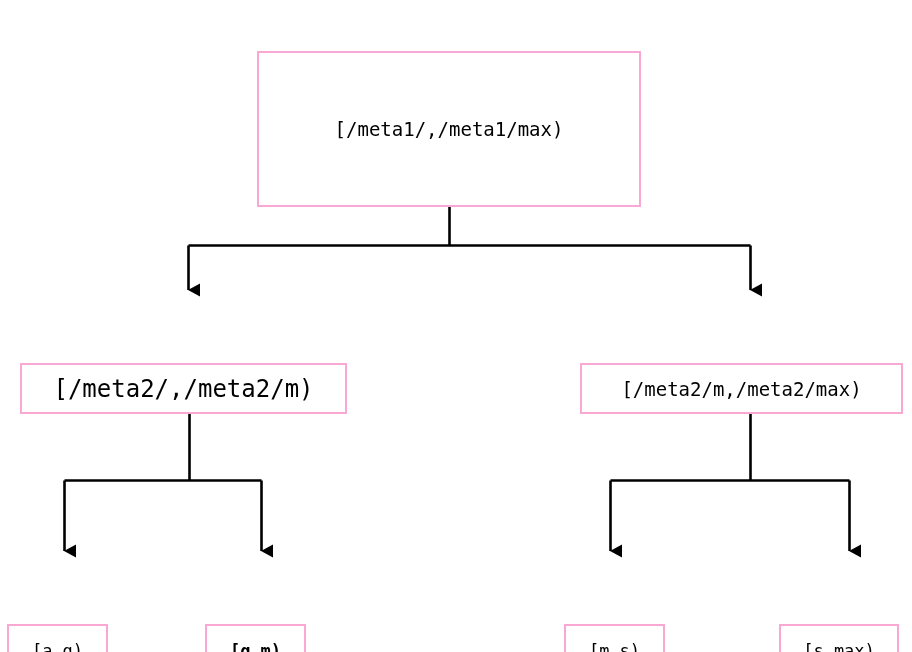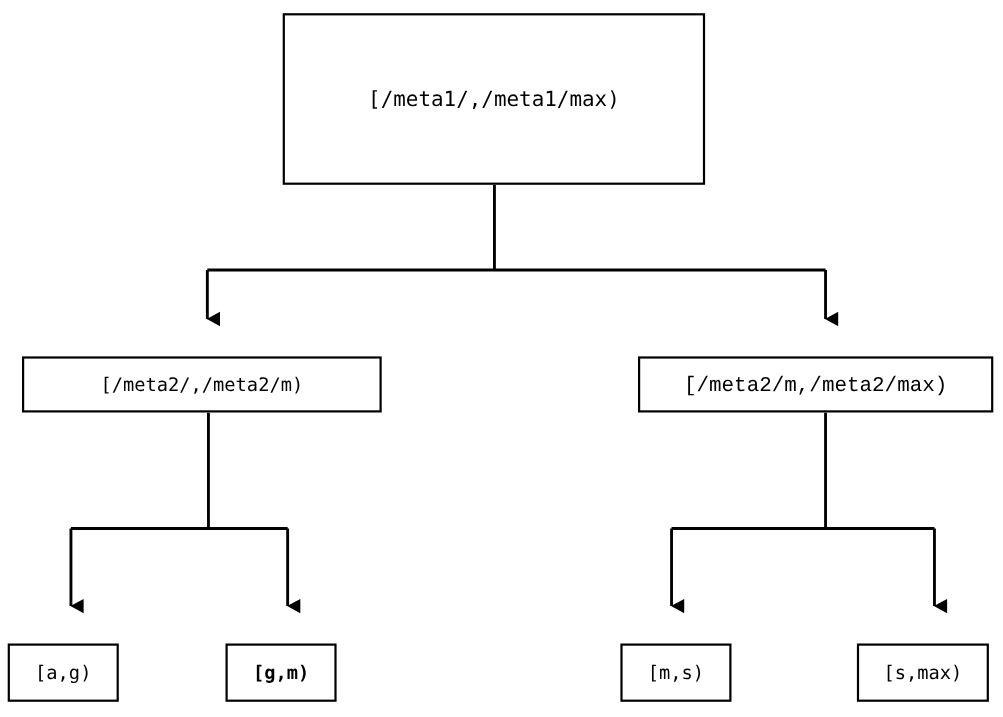--- a/index.html
+++ b/index.html
@@ -21,51 +21,51 @@
   #edges {
     position: absolute;
     left: 0;
     top: 0;
     width: 912px;
     height: 652px;
   }
   .node {
     position: absolute;
     box-sizing: border-box;
-    border: 2px solid #000000;
+    border: 2px solid #f9a8d4;
     background: #ffffff;
     display: flex;
     align-items: center;
     justify-content: center;
     color: #000000;
     font-family: "DejaVu Sans Mono", "Liberation Mono", monospace;
     white-space: pre;
     z-index: 2;
+    margin-top: 39px;
   }
   .node-root {
     left: 257px;
     top: 12px;
     width: 384px;
     height: 156px;
     font-size: 19px;
   }
   .node-mid-left {
     left: 20px;
     top: 324px;
     width: 327px;
     height: 51px;
-    font-size: 17px;
+    font-size: 24px;
   }
   .node-mid-right {
     left: 580px;
     top: 324px;
     width: 323px;
     height: 51px;
     font-size: 19px;
-    font-family: Liberation Mono, monospace;
   }
   .node-leaf {
     top: 585px;
     height: 53px;
     font-size: 17px;
   }
   .leaf-ag   { left: 7px;   width: 101px; }
   .leaf-gm   { left: 205px; width: 101px; font-weight: bold; }
   .leaf-ms   { left: 564px; width: 101px; }
   .leaf-smax { left: 779px; width: 120px; }

